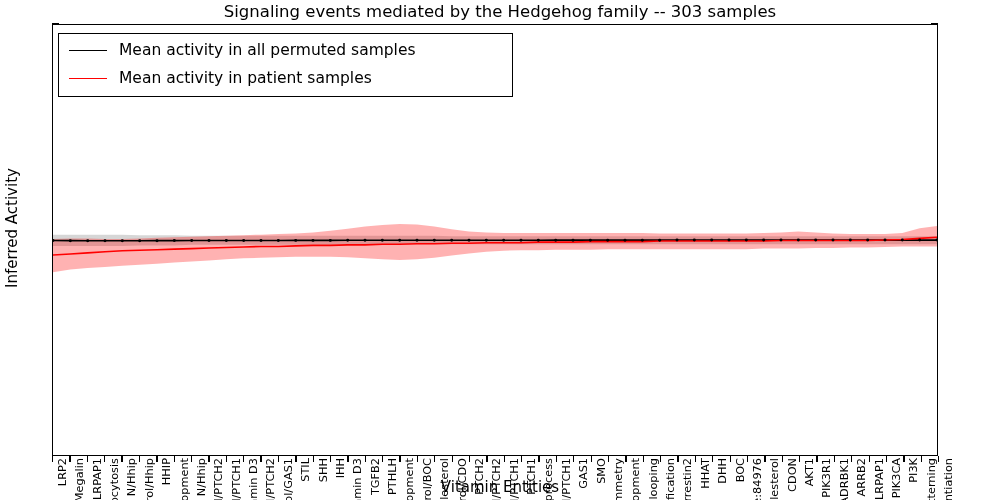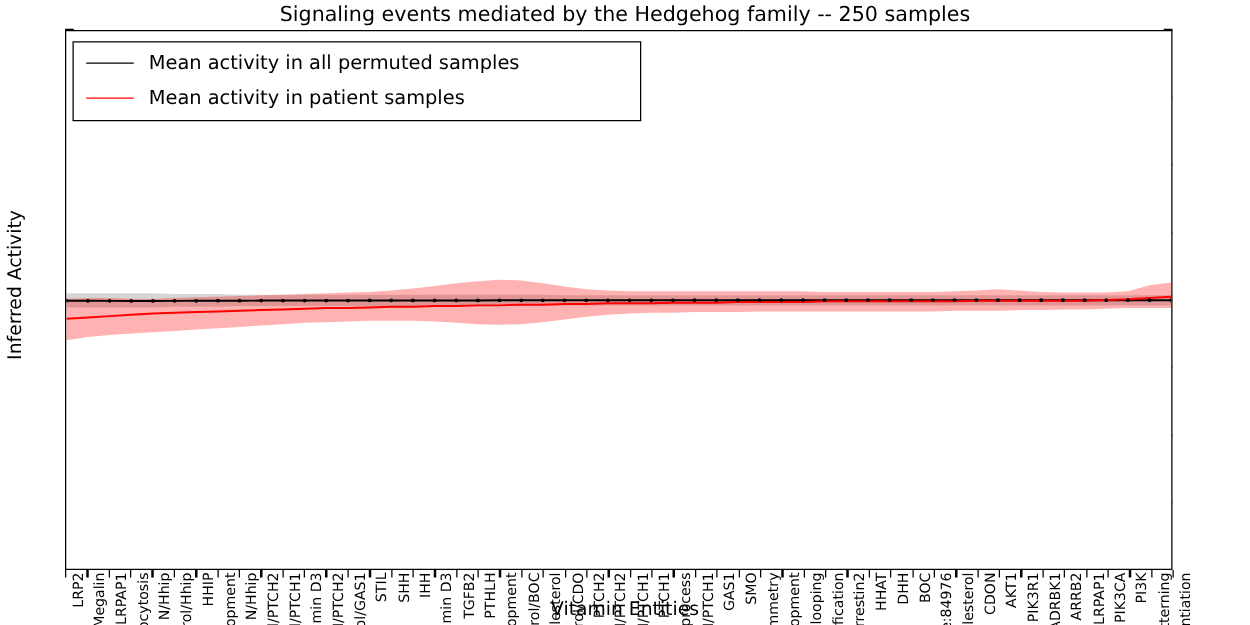--- a/index.html
+++ b/index.html
@@ -51,21 +51,21 @@
   .legend-row.r1{top:31px;justify-content:center;}
   .legend-line{width:38px;height:0;border-top:1.7px solid #000;margin-right:12px;}
   .legend-line.red{border-top-color:#ff0000;}
   .legend-text{font-size:15.5px;color:#000;white-space:nowrap;}
 </style>
 </head>
 <body>
 
 <div id="root">
 
-  <div class="chart-title">Signaling events mediated by the Hedgehog family -- 250 samples</div>
+  <div class="chart-title">Signaling events mediated by the Hedgehog family -- 303 samples</div>
 
   <div class="ylabel">Inferred Activity</div>
 
   <div id="y-ticks">
       <div class="ytick-mark" style="top: 23.2px;"></div>
       <div class="ytick-mark right" style="top: 23.2px;"></div>
       <div class="ytick-mark" style="top: 77.2px;"></div>
       <div class="ytick-mark right" style="top: 77.2px;"></div>
       <div class="ytick-mark" style="top: 131.2px;"></div>
       <div class="ytick-mark right" style="top: 131.2px;"></div>

